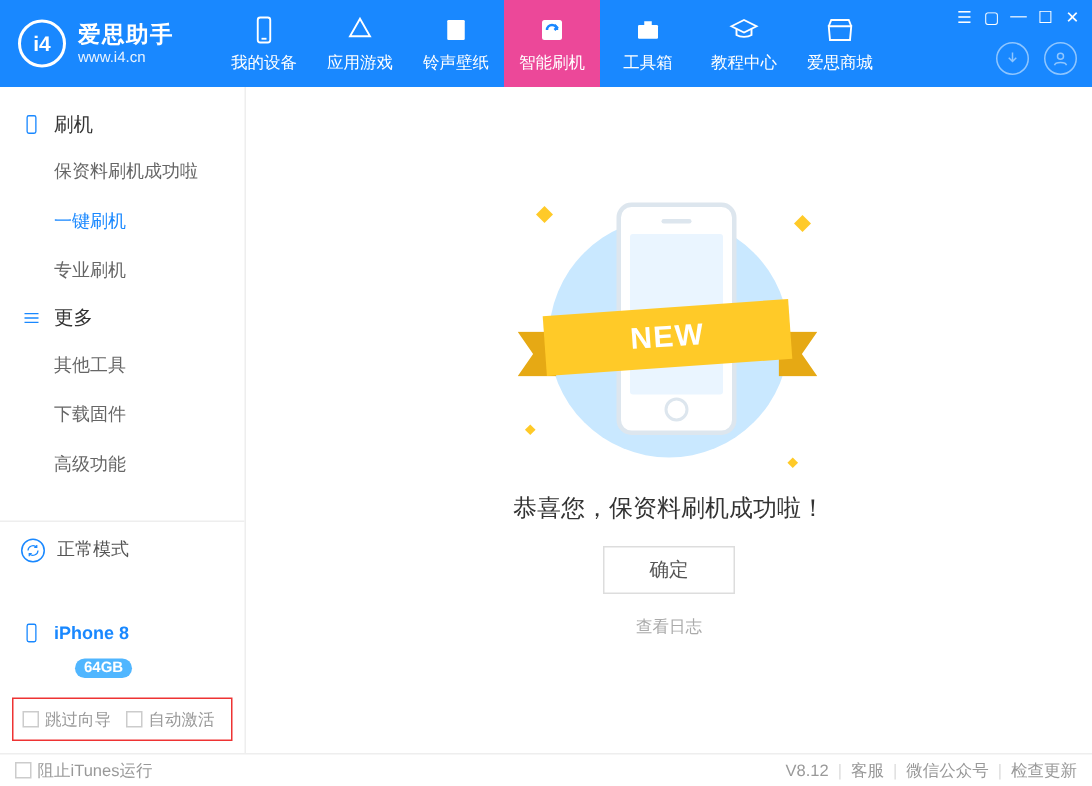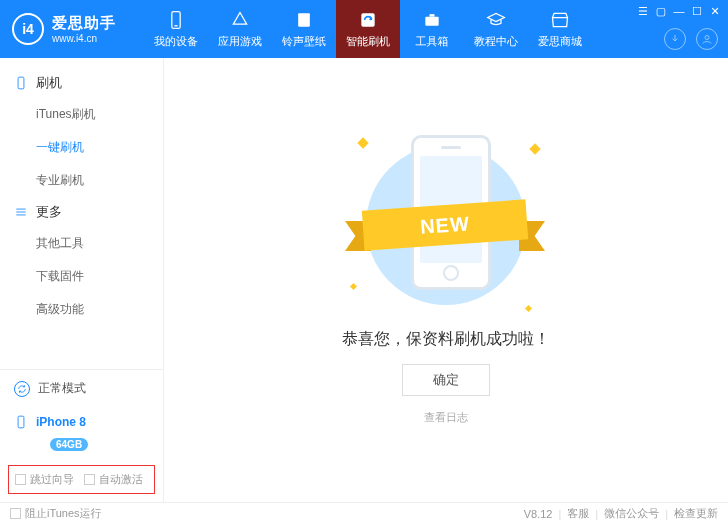--- a/index.html
+++ b/index.html
@@ -7,21 +7,21 @@
 
 .header { height: 58px; background: #1988ff; color: #fff; display: flex; align-items: center; position: relative; }
 .logo-block { display: flex; align-items: center; padding: 0 12px; width: 144px; }
 .logo-circle { width: 32px; height: 32px; border: 2px solid #fff; border-radius: 50%; display: flex; align-items: center; justify-content: center; font-weight: bold; font-size: 14px; }
 .logo-text { margin-left: 8px; }
 .logo-text .name { font-size: 15px; font-weight: bold; letter-spacing: 1px; }
 .logo-text .url { font-size: 10px; opacity: .9; }
 
 .nav { display: flex; height: 100%; }
 .nav-item { width: 64px; display: flex; flex-direction: column; align-items: center; justify-content: center; cursor: pointer; font-size: 11px; gap: 4px; }
-.nav-item.active { background: #7f1d1d; }
+.nav-item.active { background: #ec4899; }
 .nav-icon { width: 20px; height: 20px; display: flex; align-items: center; justify-content: center; }
 .nav-icon svg { width: 20px; height: 20px; fill: none; stroke: #fff; stroke-width: 1.5; }
 .nav-icon.filled svg { fill: #fff; stroke: none; }
 
 .window-controls { position: absolute; right: 6px; top: 4px; display: flex; gap: 4px; }
 .win-btn { width: 14px; height: 14px; display: flex; align-items: center; justify-content: center; cursor: pointer; font-size: 11px; }
 
 .header-circles { position: absolute; right: 10px; bottom: 8px; display: flex; gap: 10px; }
 .hcircle { width: 22px; height: 22px; border: 1.5px solid #8fc6ff; border-radius: 50%; display: flex; align-items: center; justify-content: center; cursor: pointer; }
 .hcircle svg { width: 12px; height: 12px; stroke: #8fc6ff; fill: none; stroke-width: 2; }
@@ -33,21 +33,21 @@
 .side-group-icon svg { stroke: #1988ff; fill: none; stroke-width: 1.5; width: 14px; height: 14px; }
 .side-item { padding: 8px 14px 8px 36px; font-size: 12px; color: #666; cursor: pointer; }
 .side-item.active { color: #1988ff; }
 
 .side-gap { flex: 1; }
 
 .status-row { border-top: 1px solid #eee; padding: 10px 14px; display: flex; align-items: center; gap: 8px; font-size: 12px; color: #555; }
 .status-circle { width: 16px; height: 16px; border: 1.5px solid #1988ff; border-radius: 50%; display: flex; align-items: center; justify-content: center; }
 .status-circle svg { width: 10px; height: 10px; stroke: #1988ff; fill: none; stroke-width: 2; }
 
-.phone-row { padding: 8px 14px; display: flex; align-items: center; gap: 8px; }
+.phone-row { padding: 8px 14px; display: flex; align-items: center; gap: 8px; margin-top: 22px; }
 .phone-row svg { width: 14px; height: 14px; stroke: #1988ff; fill: none; stroke-width: 1.5; }
 .phone-name { color: #1988ff; font-size: 12px; font-weight: bold; }
 .badge { background: #50b6ff; color: #fff; font-size: 10px; padding: 1px 6px; border-radius: 8px; margin-left: 36px; font-weight: bold; }
 
 .redbox { border: 1.5px solid #e33; margin: 6px 8px 8px 8px; padding: 6px 6px; display: flex; gap: 10px; color: #999; font-size: 11px; }
 .cb { display: flex; align-items: center; gap: 4px; }
 .cb-box { width: 11px; height: 11px; border: 1px solid #ccc; }
 
 .main { flex: 1; position: relative; display: flex; flex-direction: column; align-items: center; justify-content: center; gap: 14px; }
 
@@ -179,21 +179,21 @@
 <div class="body">
   <div class="sidebar">
     <div class="side-group">
       <span class="side-group-icon">
           <svg viewBox="0 0 24 24">
             <rect x="7" y="2" width="10" height="20" rx="2"></rect>
           </svg>
         </span>
       <span>刷机</span>
     </div>
-    <div class="side-item">iTunes刷机</div>
+    <div class="side-item">保资料刷机成功啦</div>
     <div class="side-item active">一键刷机</div>
     <div class="side-item">专业刷机</div>
 
     <div class="side-group">
       <span class="side-group-icon">
           <svg viewBox="0 0 24 24">
             <line x1="4" y1="7" x2="20" y2="7"></line>
             <line x1="4" y1="12" x2="20" y2="12"></line>
             <line x1="4" y1="17" x2="20" y2="17"></line>
           </svg>

